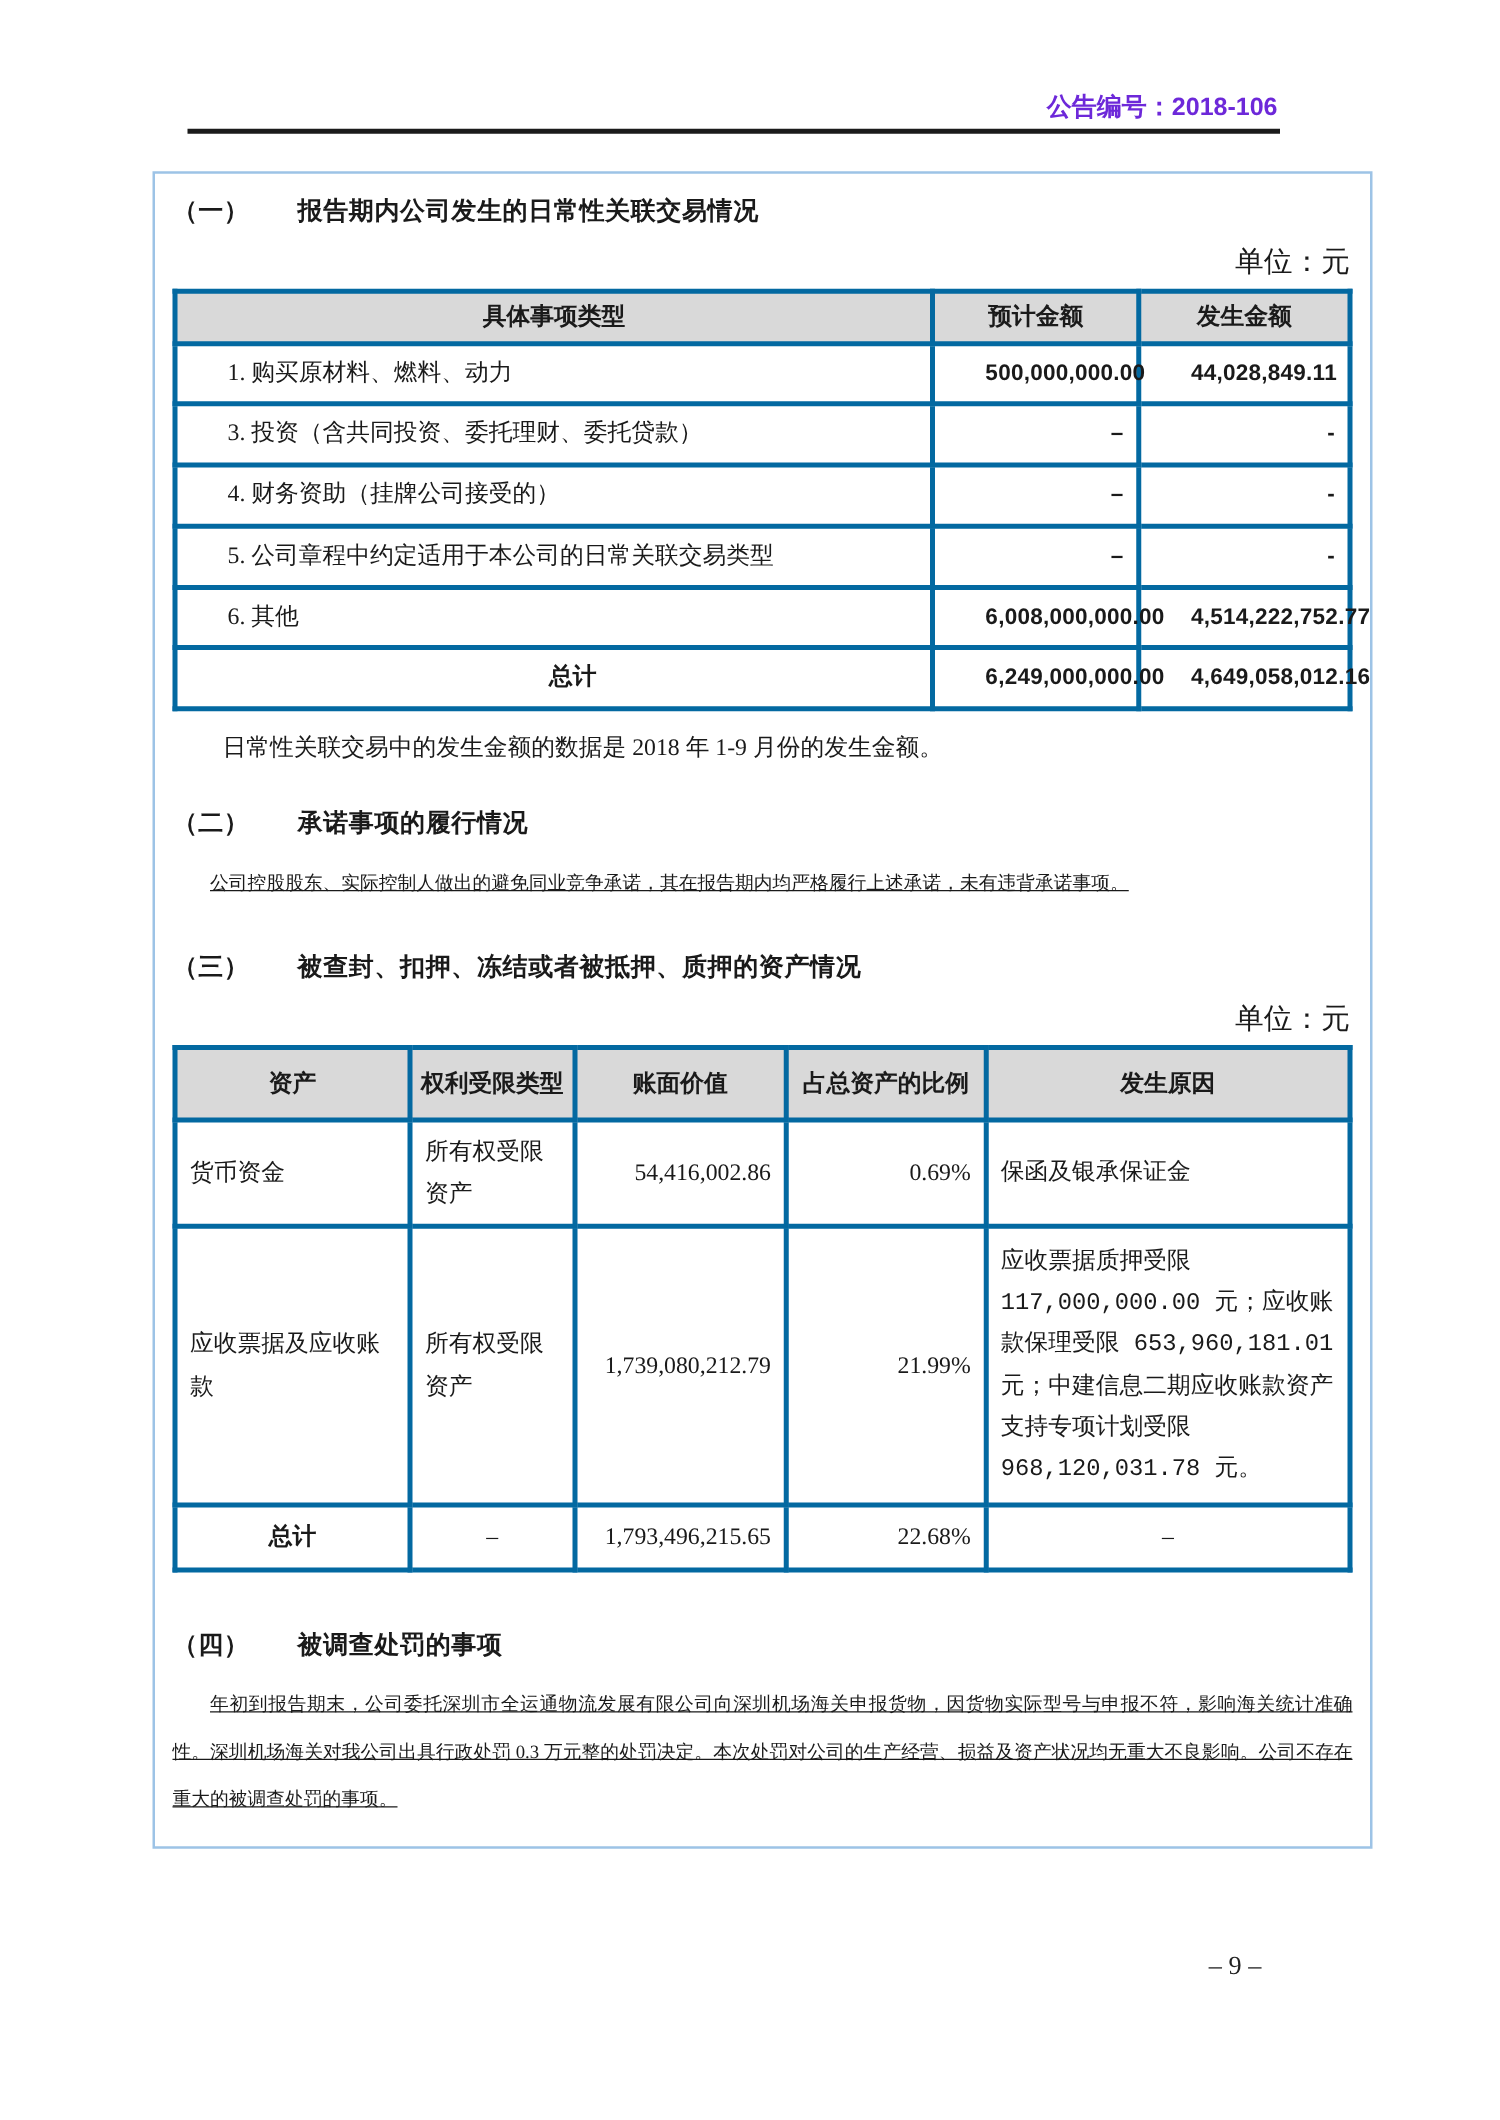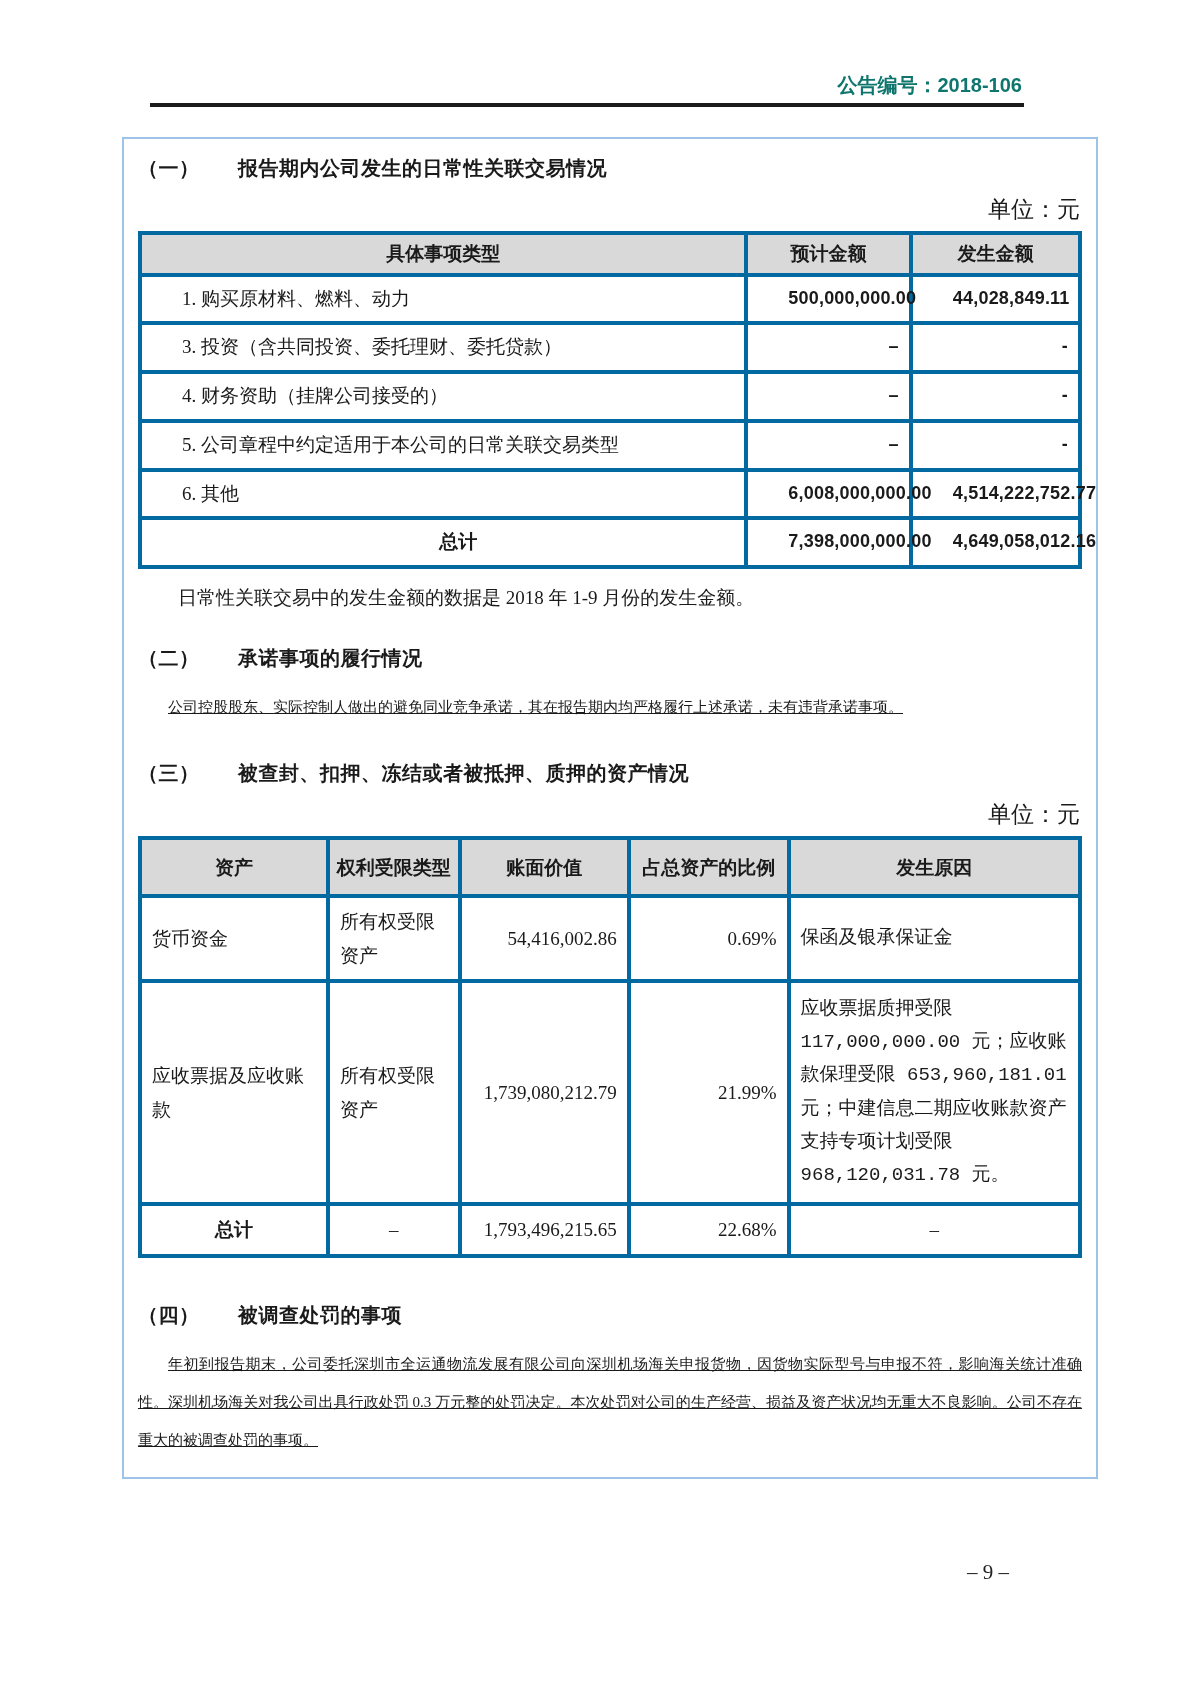--- a/index.html
+++ b/index.html
@@ -6,21 +6,21 @@
   html,body { background:#ffffff; }
   .page {
     position:relative; width:1200px; height:1696px; margin:0 auto;
     background:#fff; overflow:hidden; color:#1a1a1a;
     font-family:"Liberation Serif","DejaVu Serif",serif; font-size:19px;
   }
   .doc-header { margin-left:150px; width:874px; padding-top:72px; }
   .doc-number {
     text-align:right; padding-right:2px; padding-bottom:4px;
     font-family:"Liberation Sans","DejaVu Sans",sans-serif;
-    font-weight:600; font-size:20px; color:#0f766e;
+    font-weight:600; font-size:20px; color:#6d28d9;
   }
   .header-rule { border-bottom:4px solid #1b1b1b; }
   .content-box {
     margin:30px 0 0 122px; width:976px;
     border:2px solid #9DC3E6; padding:16px 14px 18px 14px;
   }
   .sec-heading { display:flex; font-weight:bold; font-size:20px; letter-spacing:0.5px; }
   .sec-heading .sec-num { width:100px; }
   .unit-label { text-align:right; font-size:23px; margin:12px 2px 6px 0; }
   table { width:100%; border-collapse:collapse; table-layout:fixed; }
@@ -114,21 +114,21 @@
         <td class="num">–</td>
         <td class="num">-</td>
       </tr>
       <tr>
         <td class="item">6. 其他</td>
         <td class="num">6,008,000,000.00</td>
         <td class="num">4,514,222,752.77</td>
       </tr>
       <tr class="total">
         <td class="item">总计</td>
-        <td class="num">7,398,000,000.00</td>
+        <td class="num">6,249,000,000.00</td>
         <td class="num">4,649,058,012.16</td>
       </tr>
     </tbody>
       </table>
 
     <p class="note-para">日常性关联交易中的发生金额的数据是 2018 年 1-9 月份的发生金额。</p>
 
     <div class="sec-heading mt-lg">
       <span class="sec-num">（二）</span>
       <span>承诺事项的履行情况</span>

